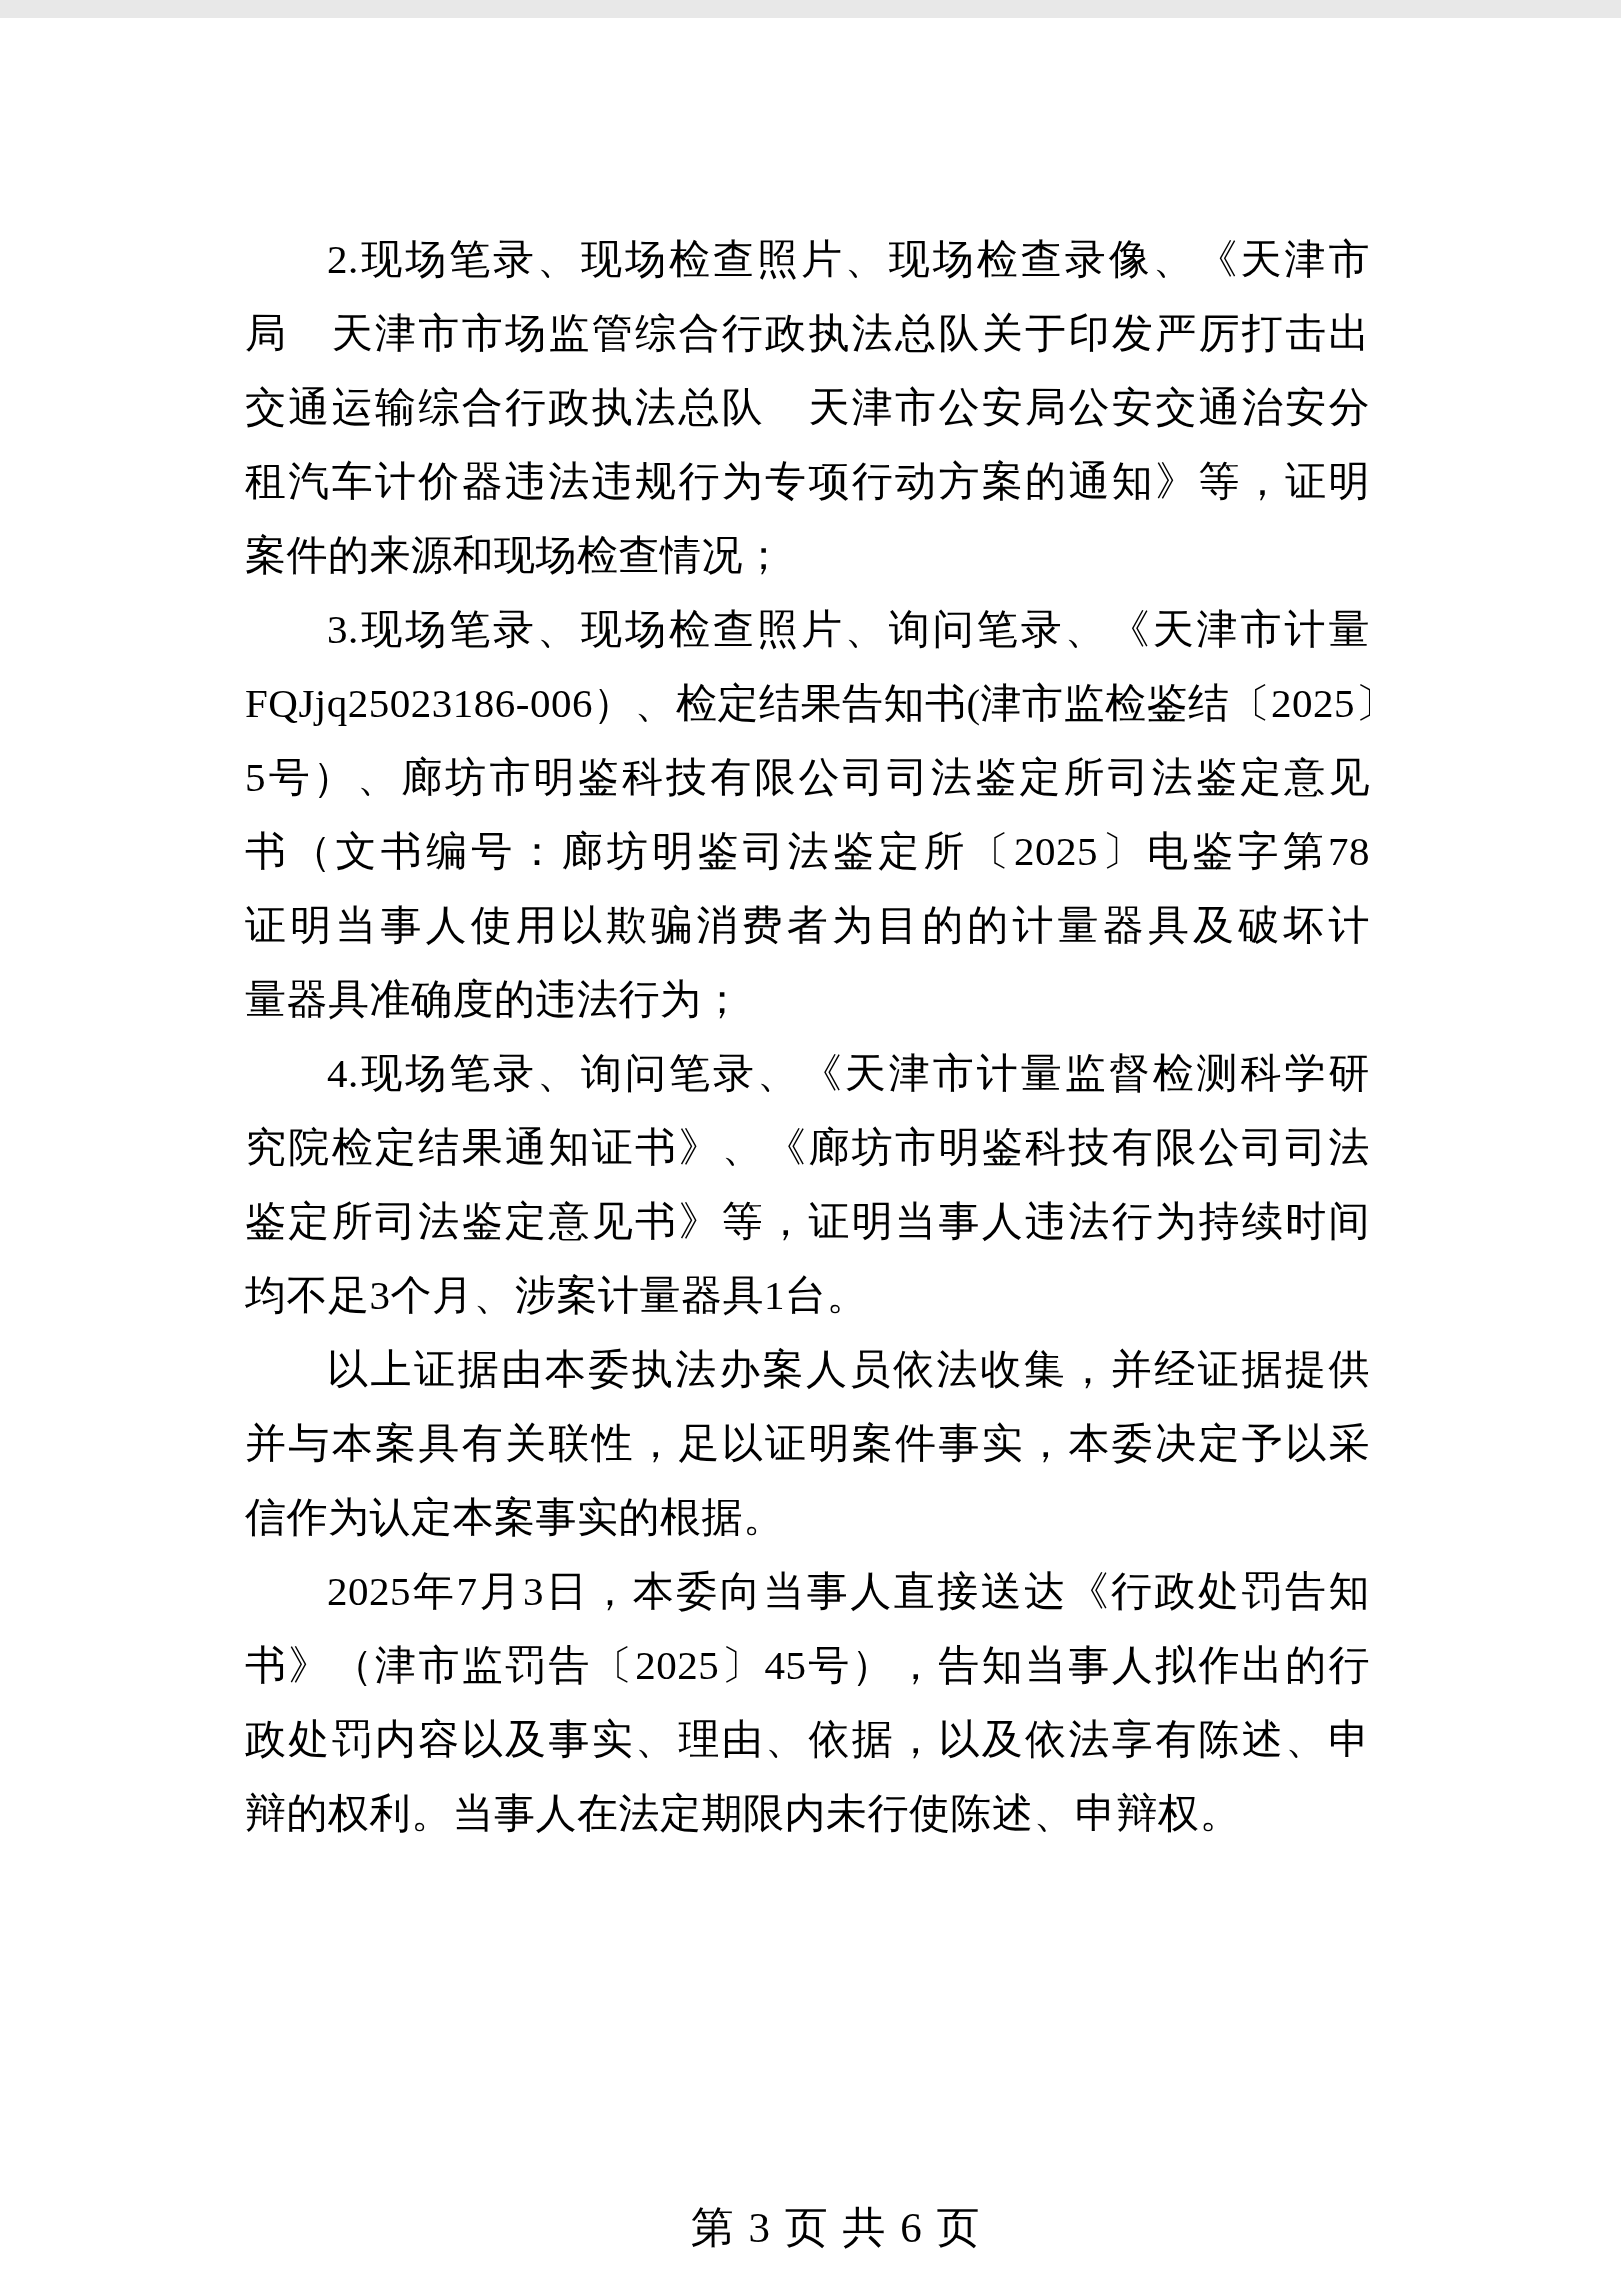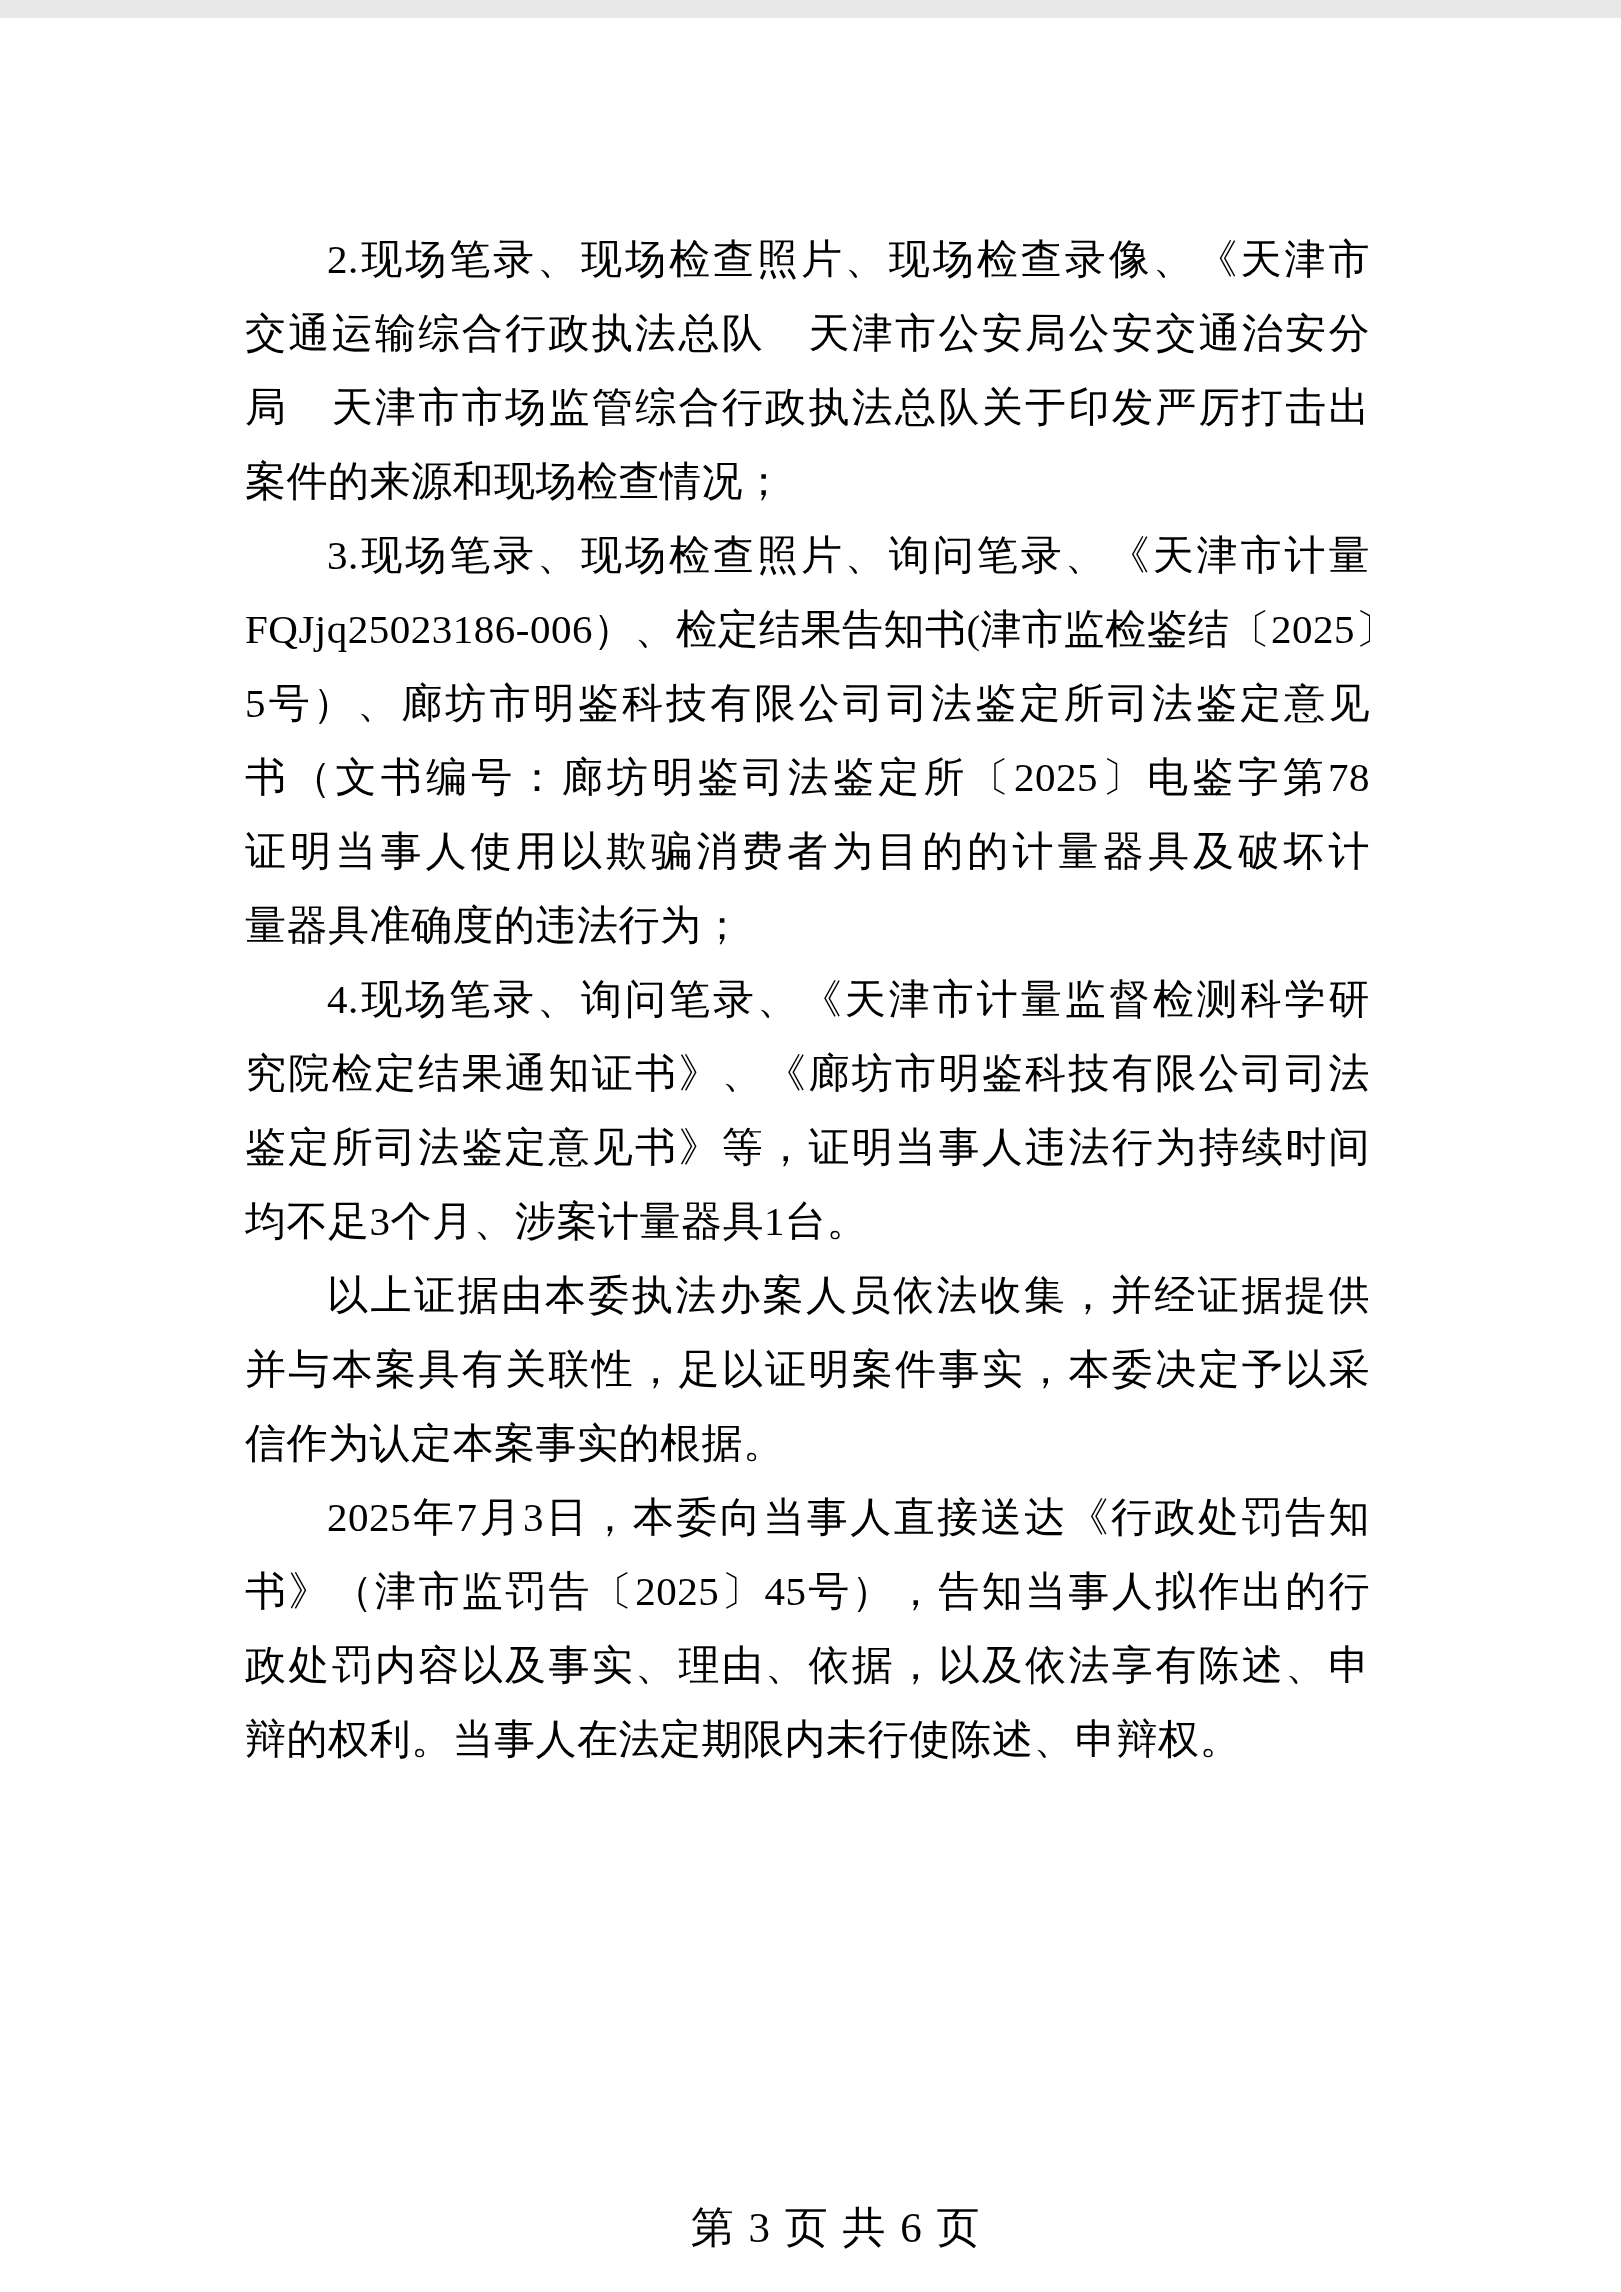--- a/index.html
+++ b/index.html
@@ -53,22 +53,23 @@
     letter-spacing: 2px;
     white-space: pre;
   }
 </style>
 </head>
 <body>
 
 <div class="page">
   <div class="doc-body" id="doc-body">
       <div class="text-line first">2.现场笔录、现场检查照片、现场检查录像、《天津市</div>
+      <div class="text-line">局　天津市市场监管综合行政执法总队关于印发严厉打击出</div>
       <div class="text-line">交通运输综合行政执法总队　天津市公安局公安交通治安分</div>
-      <div class="text-line">局　天津市市场监管综合行政执法总队关于印发严厉打击出</div>
+      <div class="text-line">租汽车计价器违法违规行为专项行动方案的通知》等，证明</div>
       <div class="text-line last">案件的来源和现场检查情况；</div>
       <div class="text-line first">3.现场笔录、现场检查照片、询问笔录、《天津市计量</div>
       <div class="text-line">FQJjq25023186-006）、检定结果告知书(津市监检鉴结〔2025〕</div>
       <div class="text-line">5号）、廊坊市明鉴科技有限公司司法鉴定所司法鉴定意见</div>
       <div class="text-line">书（文书编号：廊坊明鉴司法鉴定所〔2025〕电鉴字第78</div>
       <div class="text-line">证明当事人使用以欺骗消费者为目的的计量器具及破坏计</div>
       <div class="text-line last">量器具准确度的违法行为；</div>
       <div class="text-line first">4.现场笔录、询问笔录、《天津市计量监督检测科学研</div>
       <div class="text-line">究院检定结果通知证书》、《廊坊市明鉴科技有限公司司法</div>
       <div class="text-line">鉴定所司法鉴定意见书》等，证明当事人违法行为持续时间</div>

